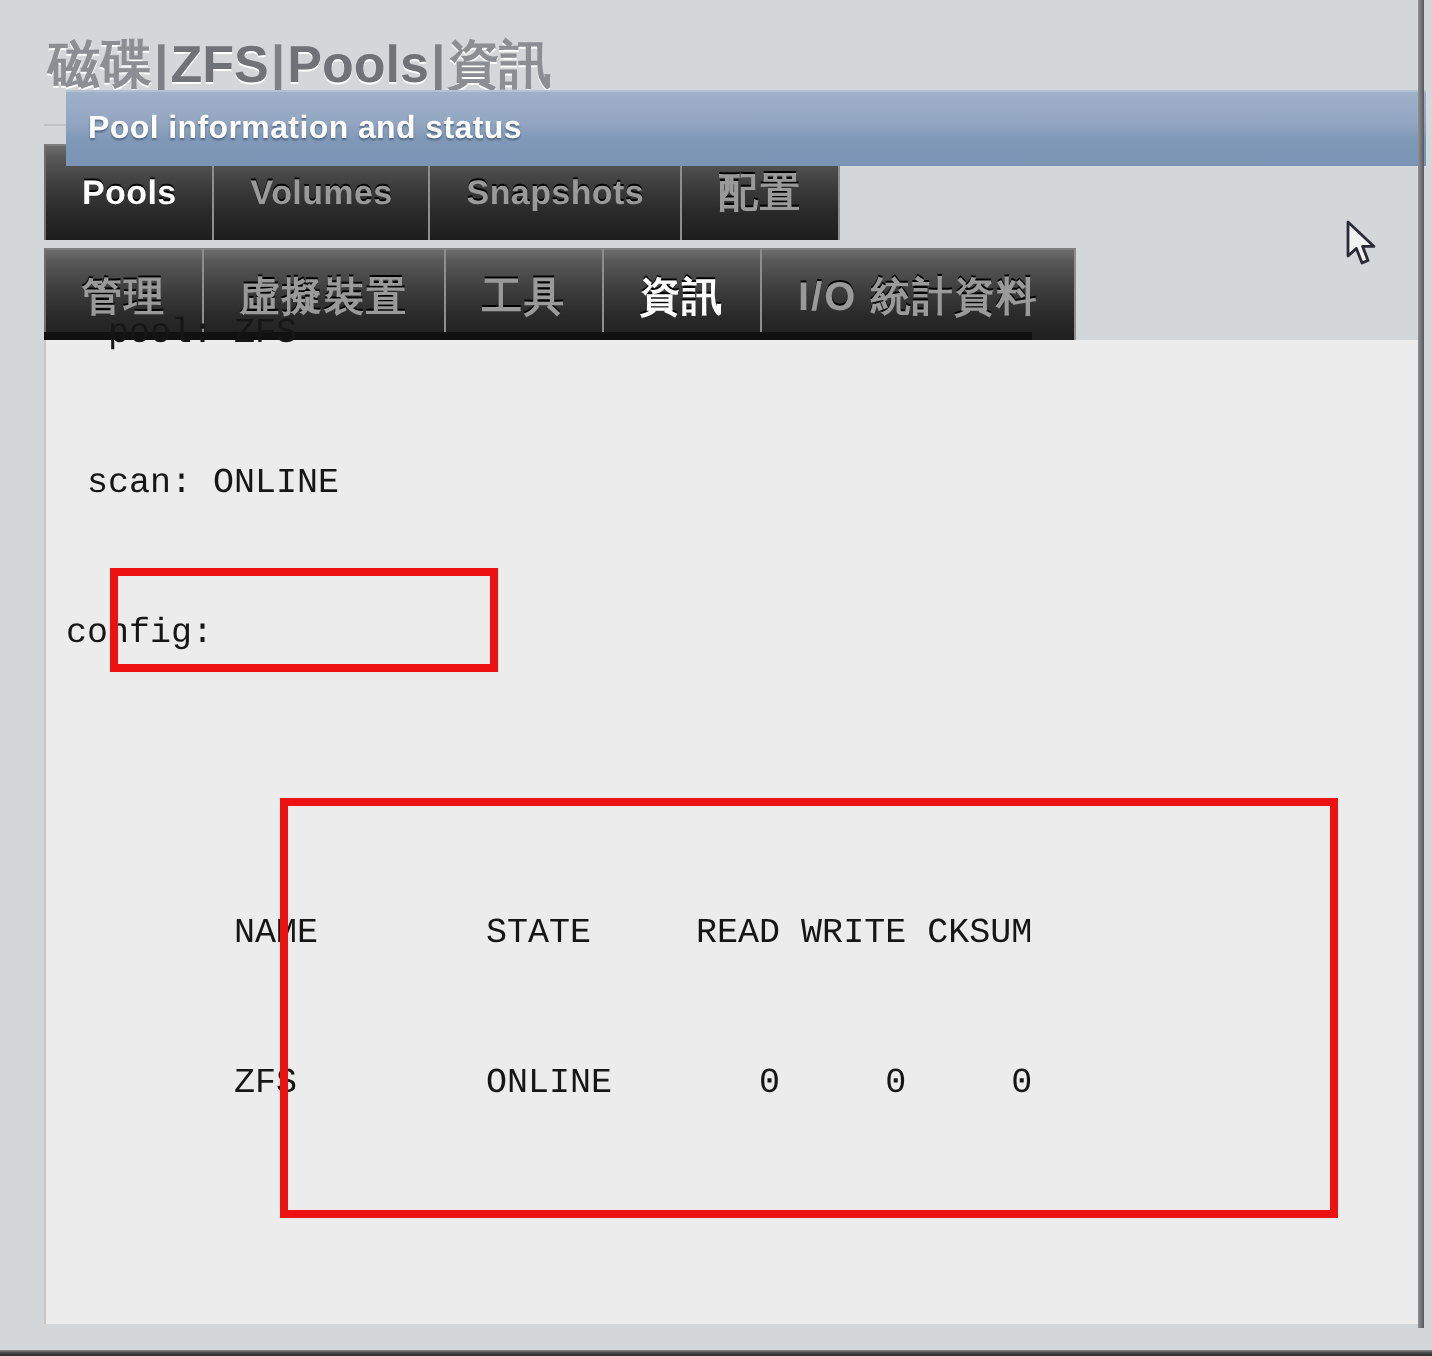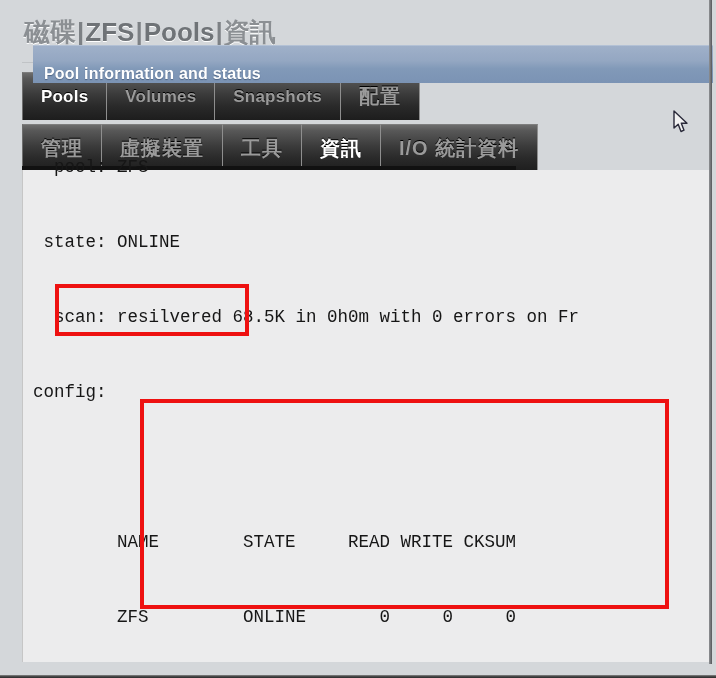--- a/index.html
+++ b/index.html
@@ -128,21 +128,21 @@
     position: absolute;
     left: 33px;
     top: 45px;
     width: 680px;
     height: 38px;
     background: linear-gradient(180deg,
         #9fb0c9 0%, #94a7c2 40%, #8199b8 62%, #7b93b4 100%);
     border-top: 1px solid #b3c1d5;
     box-sizing: border-box;
     display: flex;
-    align-items: flex-end;
+    align-items: center;
   }
   .panel-header-text {
     color: #ffffff;
     font-size: 16px;
     font-weight: bold;
     padding-left: 11px;
     text-shadow: 0 1px 1px rgba(40,60,90,.55);
     letter-spacing: .2px;
   }
 
@@ -236,22 +236,21 @@
   <div class="tab-underline"></div>
 
   <div id="content-panel"></div>
 
   <div class="panel-header">
     <span class="panel-header-text">Pool information and status</span>
   </div>
 
   <div id="status-output">
     <div class="line">  pool: ZFS</div>
-    <div class="line"> state: ONLINE</div>
-    <div class="line">  scan: resilvered 68.5K in 0h0m with 0 errors on Fr</div>
+    <div class="line"> scan: ONLINE</div>
     <div class="line">config:</div>
     <div class="line"></div>
     <div class="line">        NAME        STATE     READ WRITE CKSUM</div>
     <div class="line">        ZFS         ONLINE       0     0     0</div>
     
     
     
     
     
     

